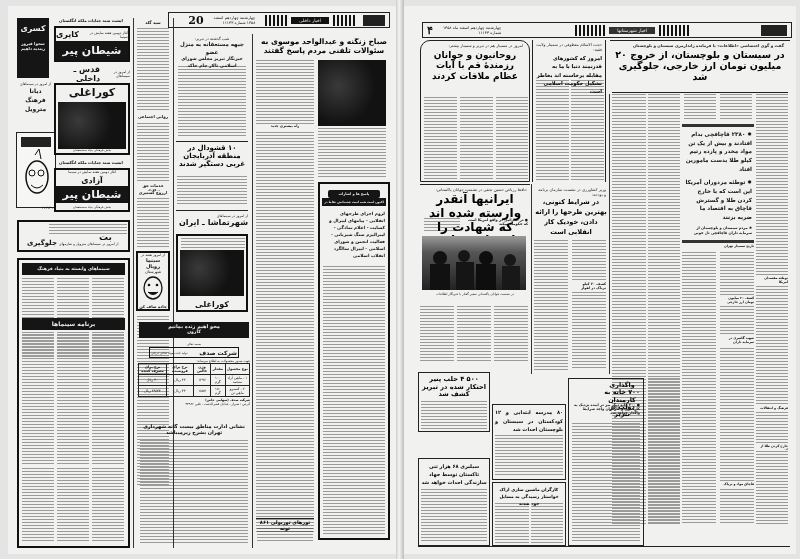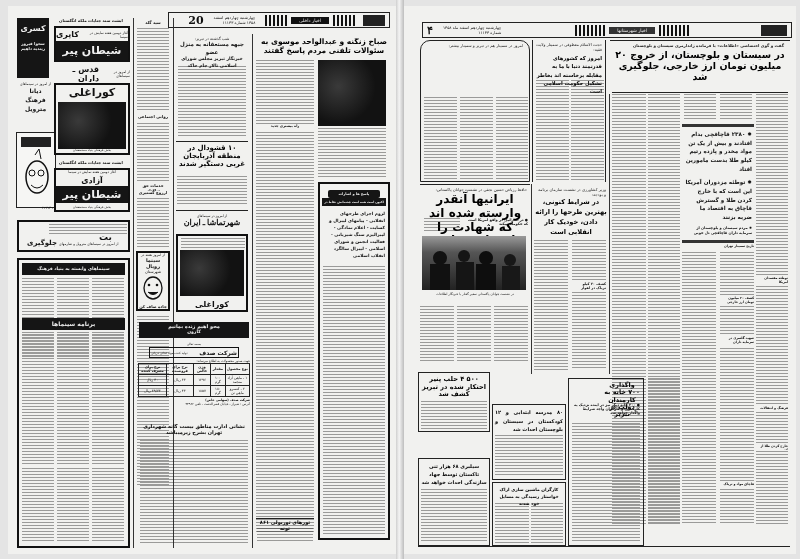--- a/index.html
+++ b/index.html
@@ -108,21 +108,21 @@
     <div class="box-thick" style="left:46px; top:20px; width:76px; height:36px;">
       <div style="height:13px; display:flex; direction:rtl; align-items:center; justify-content:center; gap:4px;">
         <span style="font-size:3.5px;">آغاز دومین هفته نمایش در سینما</span>
         <span style="font-size:8px; font-weight:bold;">کاپری</span>
       </div>
       <div class="ad-dark" style="left:0; top:13px; width:72px; height:19px; font-size:11px; line-height:19px;">شیطان پیر</div>
     </div>
 
     <div class="abs" style="left:46px; top:60px; width:76px; height:16px; direction:rtl; display:flex; align-items:center; justify-content:center; gap:3px;">
       <span style="font-size:3.5px;">از امروز در سینماهای</span>
-      <span style="font-size:8px; font-weight:bold;">قدس ـ داران</span>
+      <span style="font-size:8px; font-weight:bold;">قدس ـ داخلی</span>
     </div>
     <div class="box-thick" style="left:46px; top:77px; width:76px; height:72px;">
       <div style="font-size:11px; font-weight:bold; direction:rtl; text-align:center; height:16px; line-height:16px;">کوراغلی</div>
       <div class="photo grain" style="left:2px; top:17px; width:68px; height:47px;"></div>
       <div style="position:absolute; bottom:1px; width:100%; font-size:3px; text-align:center; direction:rtl;">بخش فرهنگی بنیاد مستضعفان</div>
     </div>
 
     <div class="abs" style="left:48px; top:154px; width:70px; height:8px; font-size:4px; direction:rtl; text-align:center; font-weight:bold;">ابشت سند جنایات ملکه انگلستان</div>
     <div class="box-thick" style="left:46px; top:162px; width:76px; height:44px;">
       <div style="font-size:3.5px; direction:rtl; text-align:center; height:6px;">آغاز دومین هفته نمایش در سینما</div>
@@ -183,21 +183,21 @@
       <div class="subhead" style="font-size:4.5px;">خبرنگار تبریز مجلس شورای اسلامی تالار جام حاکد</div>
       <div class="text-col" style="left:2px; top:30px; width:68px; height:70px;"></div>
     </div>
 
     <div class="abs" style="left:168px; top:138px; width:72px; height:30px;">
       <div class="headline" style="font-size:7px;">۱۰ قشودال در منطقه آذربایجان غربی دستگیر شدند</div>
     </div>
     <div class="text-col" style="left:169px; top:170px; width:70px; height:30px;"></div>
     <div class="rule-h" style="left:168px; top:204px; width:72px;"></div>
 
-    <div class="abs" style="left:168px; top:208px; width:72px; height:20px; direction:rtl; text-align:center;font-family:Liberation Serif, serif;">
+    <div class="abs" style="left:168px; top:208px; width:72px; height:20px; direction:rtl; text-align:right;">
       <div style="font-size:3.5px;">از امروز در سینماهای</div>
       <div style="font-size:8px; font-weight:bold;">شهرتماشا ـ ایران</div>
     </div>
     <div class="box-thick" style="left:168px; top:228px; width:72px; height:78px;">
       <div class="text-col" style="left:3px; top:2px; width:64px; height:10px;"></div>
       <div class="photo grain" style="left:2px; top:14px; width:64px; height:46px;"></div>
       <div style="position:absolute; bottom:1px; width:100%; font-size:8px; font-weight:bold; direction:rtl; text-align:center;">کوراغلی</div>
     </div>
 
     <div class="ad-dark" style="left:131px; top:316px; width:110px; height:16px; font-size:5px; padding-top:1px;">
@@ -300,20 +300,21 @@
       <div style="flex:1;"></div>
       <div class="mh-date">
         <div>چهارشنبه چهاردهم اسفند ماه ۱۳۵۸</div>
         <div>شماره ۱۱۱۳۳</div>
       </div>
       <div class="mh-page">۴</div>
     </div>
 
     <div class="abs" style="left:16px; top:34px; width:110px; height:142px; border:1px solid #222; border-top-left-radius:10px; border-top-right-radius:10px;">
       <div class="kicker" style="padding:2px 6px;">امروز در سمینار هم در تبریز و سمینار بیشتر:</div>
+      <div class="headline" style="font-size:9px; padding:0 4px;">روحانیون و جوانان رزمندهٔ قم با آیات عظام ملاقات کردند</div>
       <div class="text-col" style="left:3px; top:56px; width:33px; height:82px;"></div>
       <div class="text-col" style="left:39px; top:56px; width:33px; height:82px;"></div>
       <div class="text-col" style="left:75px; top:56px; width:32px; height:82px;"></div>
     </div>
 
     <div class="abs" style="left:128px; top:34px; width:74px; height:142px; border-left:1px solid #222; border-right:1px solid #222;">
       <div class="kicker" style="padding:2px 3px;">حجت الاسلام معطوفی در سمینار ولایت فقیه:</div>
       <div class="headline" style="font-size:5.2px; text-align:right; padding:0 3px; line-height:1.6;">امروز که کشورهای قدرتمند دنیا با ما به مقابله برخاسته اند بخاطر تشکیل حکومت اسلامی است</div>
       <div class="text-col" style="left:3px; top:40px; width:33px; height:100px;"></div>
       <div class="text-col" style="left:38px; top:40px; width:33px; height:100px;"></div>

